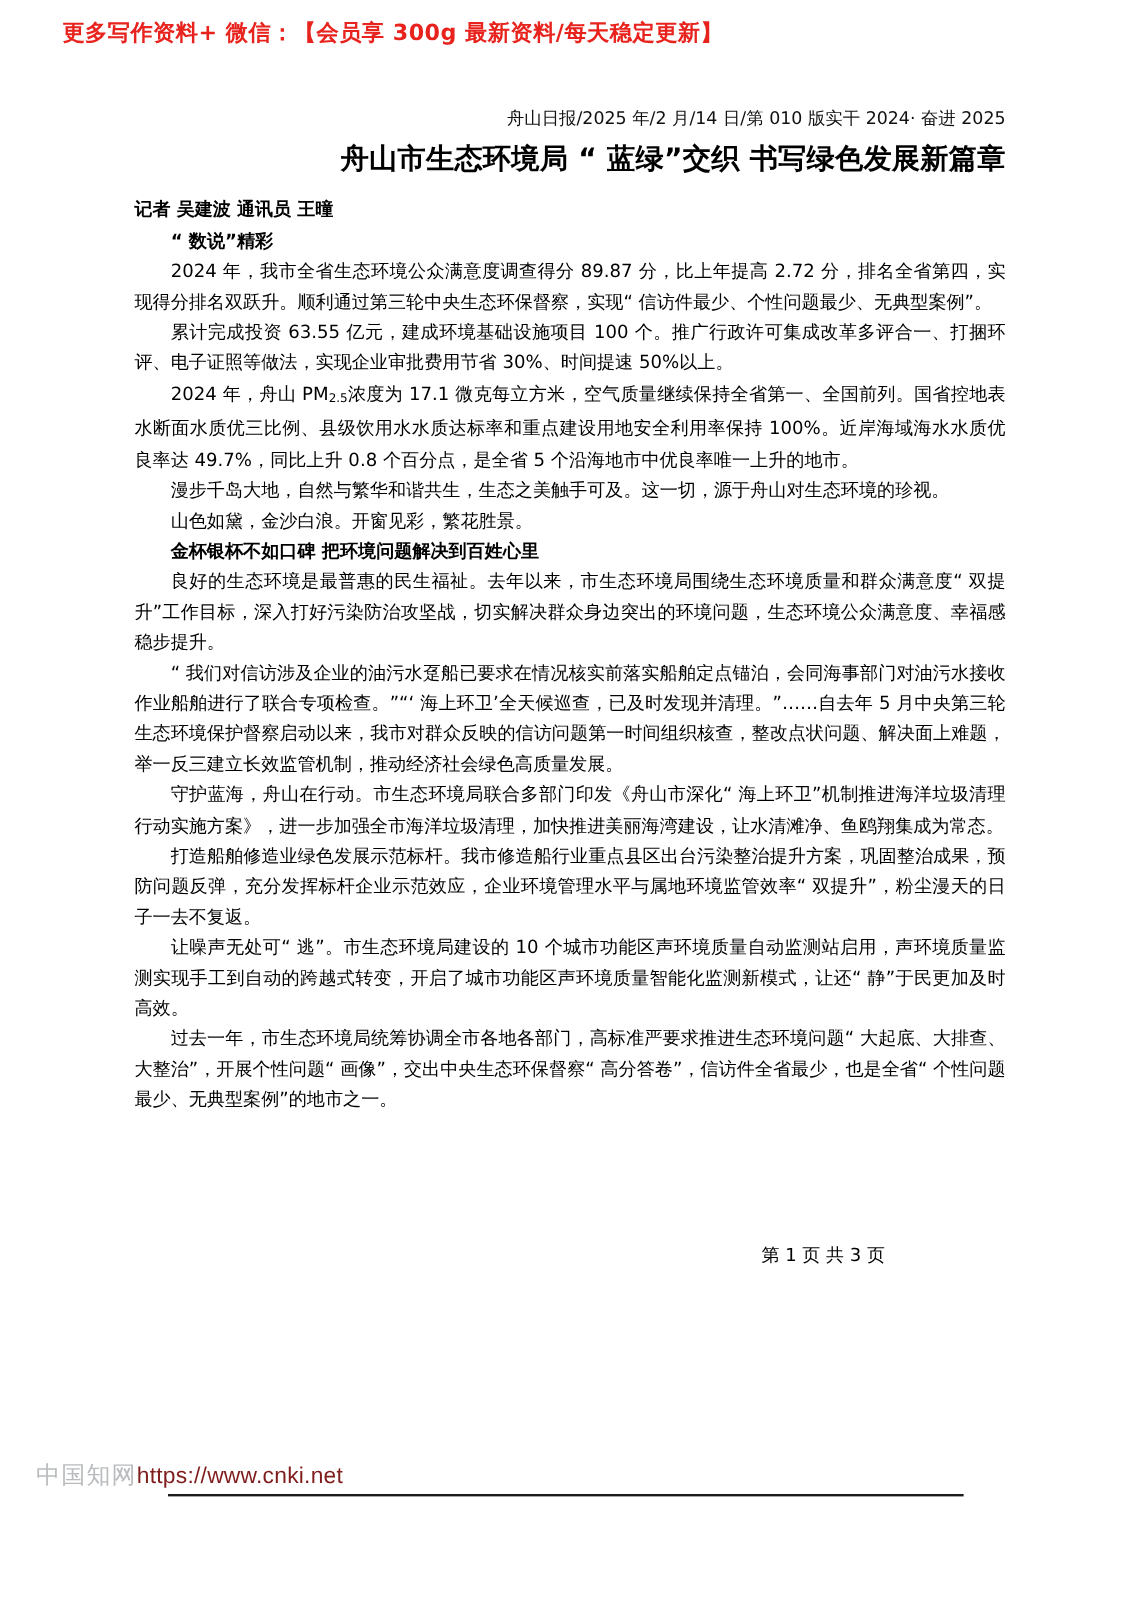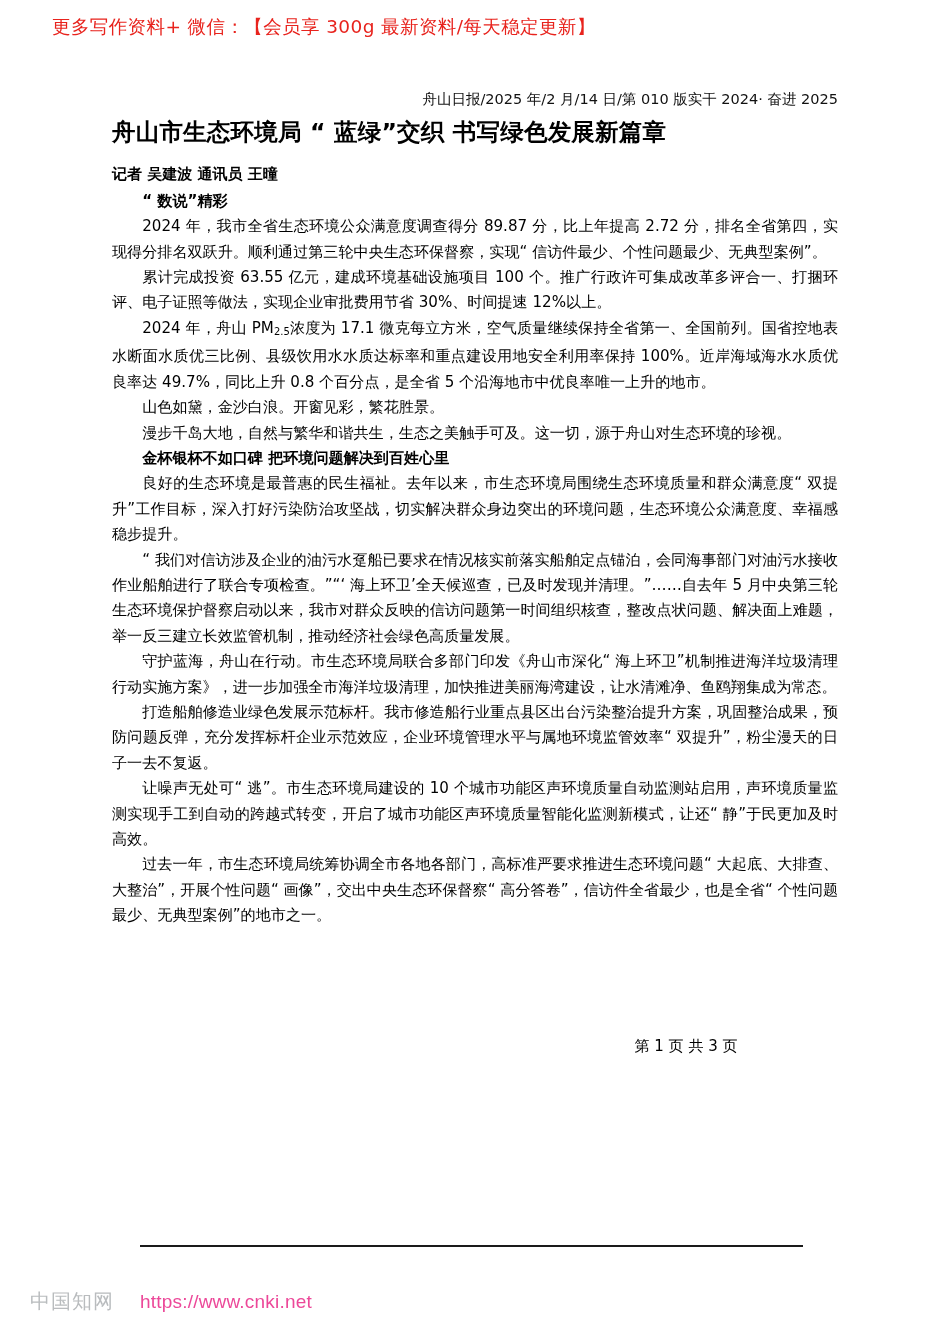--- a/index.html
+++ b/index.html
@@ -17,21 +17,21 @@
   }
 
   
   .promo-banner {
     position: absolute;
     top: 14px;
     left: 52px;
     width: 860px;
     color: #e8231d;
     font-family: "DejaVu Sans", "Liberation Sans", sans-serif;
-    font-weight: normal;
+    font-weight: bold;
     font-size: 18.5px;
     letter-spacing: 0.4px;
     white-space: nowrap;
   }
 
   
   .doc {
     position: absolute;
     top: 88px;
     left: 112px;
@@ -42,21 +42,21 @@
     font-family: "DejaVu Sans", "Liberation Sans", sans-serif;
     font-size: 14.5px;
     line-height: 22px;
     color: #111;
     text-align: right;
     text-indent: 12px;
   }
 
   .headline {
     margin-top: 7px;
-    text-align: left;
+    text-align: right;
     font-family: "DejaVu Sans", "Liberation Sans", sans-serif;
     font-weight: bold;
     font-size: 23.5px;
     line-height: 30px;
     color: #000;
     letter-spacing: 0.2px;
   }
 
   .byline {
     margin-top: 1px;
@@ -114,36 +114,35 @@
     top: 1245px;
     left: 140px;
     width: 663px;
     height: 2px;
     background: #1a1a1a;
   }
 
   
   .watermark {
     position: absolute;
-    top: 1288px;
+    top: 1216px;
     left: 30px;
     display: flex;
     align-items: baseline;
-    gap: 26px;
     color: #b9bcbe;
   }
   .watermark .wm-name {
     font-family: "DejaVu Sans", "Liberation Sans", sans-serif;
     font-size: 20px;
     letter-spacing: 1px;
   }
   .watermark .wm-url {
     font-family: "Liberation Sans", "DejaVu Sans", sans-serif;
     font-size: 19px;
-    color: #ec4899;
+    color: #7f1d1d;
     letter-spacing: 0.2px;
   }
 </style>
 </head>
 <body>
 
 <div class="page">
 
   <div class="promo-banner">更多写作资料+ 微信：【会员享 300g 最新资料/每天稳定更新】</div>
 
@@ -151,24 +150,24 @@
 
     <div class="masthead">舟山日报/2025 年/2 月/14 日/第 010 版实干 2024· 奋进 2025</div>
 
     <h1 class="headline">舟山市生态环境局 “ 蓝绿”交织  书写绿色发展新篇章</h1>
 
     <div class="byline">记者 吴建波 通讯员 王曈</div>
 
     <div class="body-text" id="article-body">
         <p class="sub">“ 数说”精彩</p>
         <p>2024 年，我市全省生态环境公众满意度调查得分 89.87 分，比上年提高 2.72 分，排名全省第四，实现得分排名双跃升。顺利通过第三轮中央生态环保督察，实现“ 信访件最少、个性问题最少、无典型案例”。</p>
-        <p>累计完成投资 63.55 亿元，建成环境基础设施项目 100 个。推广行政许可集成改革多评合一、打捆环评、电子证照等做法，实现企业审批费用节省 30%、时间提速 12%以上。</p>
+        <p>累计完成投资 63.55 亿元，建成环境基础设施项目 100 个。推广行政许可集成改革多评合一、打捆环评、电子证照等做法，实现企业审批费用节省 30%、时间提速 50%以上。</p>
         <p>2024 年，舟山 PM<sub class="chem">2.5</sub>浓度为 17.1 微克每立方米，空气质量继续保持全省第一、全国前列。国省控地表水断面水质优三比例、县级饮用水水质达标率和重点建设用地安全利用率保持 100%。近岸海域海水水质优良率达 49.7%，同比上升 0.8 个百分点，是全省 5 个沿海地市中优良率唯一上升的地市。</p>
+        <p>漫步千岛大地，自然与繁华和谐共生，生态之美触手可及。这一切，源于舟山对生态环境的珍视。</p>
         <p>山色如黛，金沙白浪。开窗见彩，繁花胜景。</p>
-        <p>漫步千岛大地，自然与繁华和谐共生，生态之美触手可及。这一切，源于舟山对生态环境的珍视。</p>
         <p class="sub">金杯银杯不如口碑 把环境问题解决到百姓心里</p>
         <p>良好的生态环境是最普惠的民生福祉。去年以来，市生态环境局围绕生态环境质量和群众满意度“ 双提升”工作目标，深入打好污染防治攻坚战，切实解决群众身边突出的环境问题，生态环境公众满意度、幸福感稳步提升。</p>
         <p>“ 我们对信访涉及企业的油污水趸船已要求在情况核实前落实船舶定点锚泊，会同海事部门对油污水接收作业船舶进行了联合专项检查。”“‘ 海上环卫’全天候巡查，已及时发现并清理。”……自去年 5 月中央第三轮生态环境保护督察启动以来，我市对群众反映的信访问题第一时间组织核查，整改点状问题、解决面上难题，举一反三建立长效监管机制，推动经济社会绿色高质量发展。</p>
         <p>守护蓝海，舟山在行动。市生态环境局联合多部门印发《舟山市深化“ 海上环卫”机制推进海洋垃圾清理行动实施方案》，进一步加强全市海洋垃圾清理，加快推进美丽海湾建设，让水清滩净、鱼鸥翔集成为常态。</p>
         <p>打造船舶修造业绿色发展示范标杆。我市修造船行业重点县区出台污染整治提升方案，巩固整治成果，预防问题反弹，充分发挥标杆企业示范效应，企业环境管理水平与属地环境监管效率“ 双提升”，粉尘漫天的日子一去不复返。</p>
         <p>让噪声无处可“ 逃”。市生态环境局建设的 10 个城市功能区声环境质量自动监测站启用，声环境质量监测实现手工到自动的跨越式转变，开启了城市功能区声环境质量智能化监测新模式，让还“ 静”于民更加及时高效。</p>
         <p class="spacer-before">过去一年，市生态环境局统筹协调全市各地各部门，高标准严要求推进生态环境问题“ 大起底、大排查、大整治”，开展个性问题“ 画像”，交出中央生态环保督察“ 高分答卷”，信访件全省最少，也是全省“ 个性问题最少、无典型案例”的地市之一。</p>
       </div>
   </div>
 

